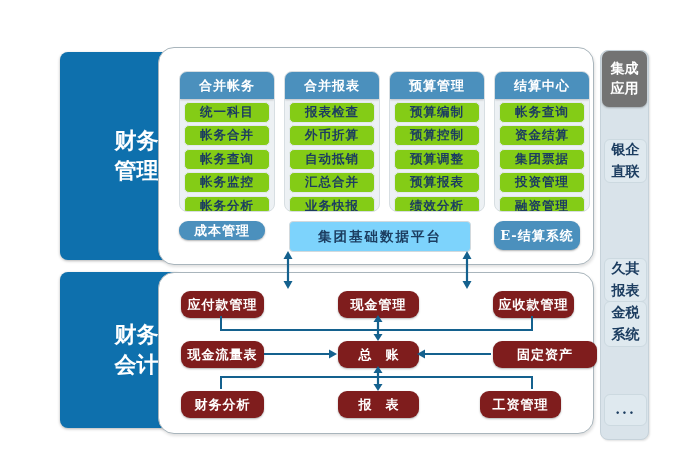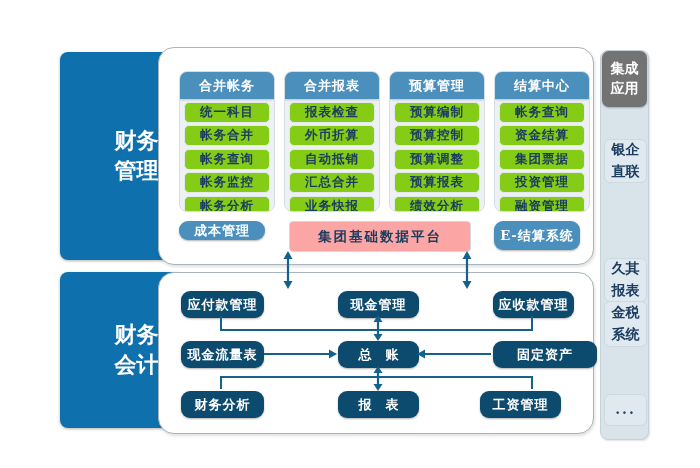--- a/index.html
+++ b/index.html
@@ -31,27 +31,27 @@
               font-family:"DejaVu Serif","Liberation Serif",serif;
               display:flex; align-items:center; justify-content:center; }
 
   
   .bluebox { position:absolute; background:#4b90bd; color:#fff; border-radius:9px;
              box-shadow:0 1px 2px rgba(0,0,0,.3); font-weight:bold; font-size:13px; letter-spacing:1px;
              font-family:"DejaVu Serif","Liberation Serif",serif;
              display:flex; align-items:center; justify-content:center; }
   .cost { left:20px; top:173px; width:86px; height:19px; }
   .esett { left:335px; top:173px; width:86px; height:29px; }
-  .platform { position:absolute; left:130px; top:173px; width:180px; height:29px; background:#fca5a5;
+  .platform { position:absolute; left:130px; top:173px; width:180px; height:29px; background:#7dd3fc;
               border:1px solid #d2d9dd; border-radius:4px; color:#1c3d60; font-weight:bold; font-size:13.5px;
               letter-spacing:2px; font-family:"DejaVu Serif","Liberation Serif",serif;
               display:flex; align-items:center; justify-content:center; }
 
   
-  .node { position:absolute; height:27px; background:#0c4a6e; color:#fff; border-radius:9px;
+  .node { position:absolute; height:27px; background:#7f1d1d; color:#fff; border-radius:9px;
           box-shadow:0 1px 2px rgba(0,0,0,.3); font-weight:bold; font-size:13px; letter-spacing:1px;
           font-family:"DejaVu Serif","Liberation Serif",serif;
           display:flex; align-items:center; justify-content:center; }
   .spread { letter-spacing:14px; margin-right:-14px; }
 
   
   .sidebar { position:absolute; left:600px; top:50px; width:47px; height:388px; background:#d9e3ea;
              border:1px solid #c6d2da; border-radius:8px; box-shadow:1px 1px 2px rgba(0,0,0,.12); }
   .sb-header { position:absolute; left:1px; top:0; width:45px; height:56px; background:#737373;
                border-radius:7px; color:#fff; font-weight:bold; font-size:14px; line-height:1.4;

